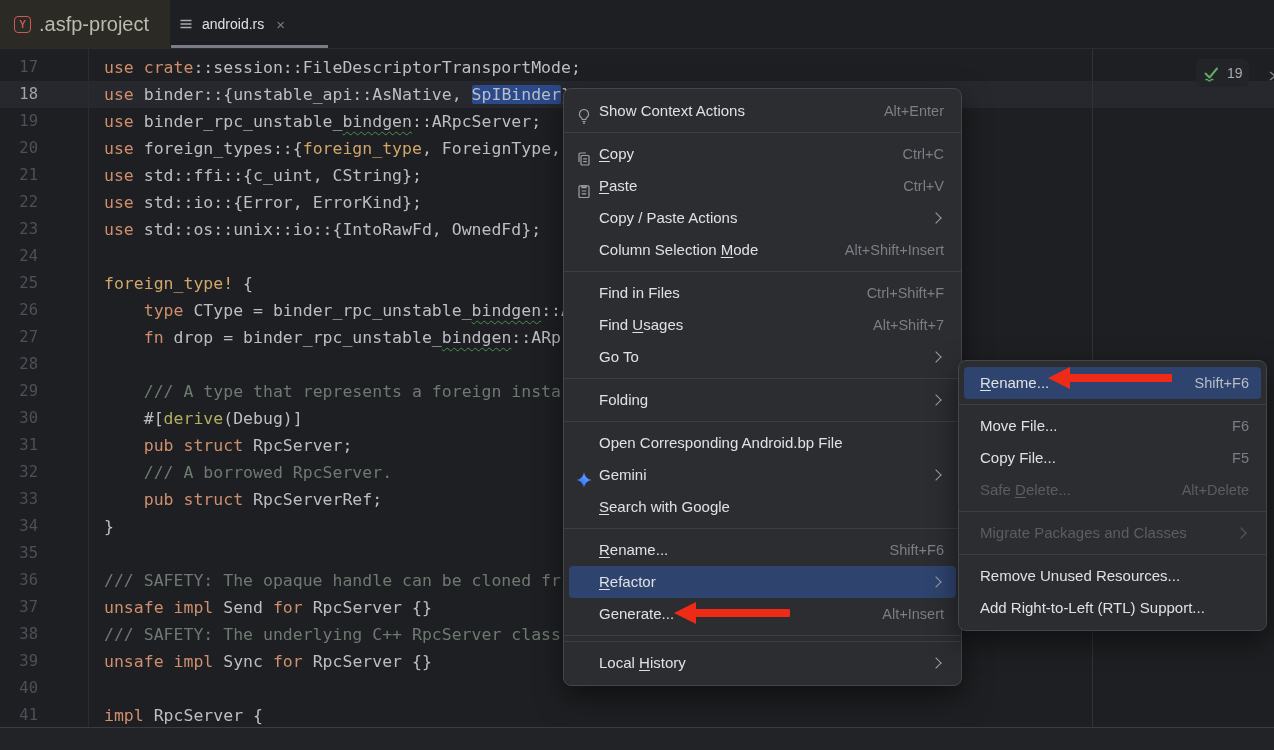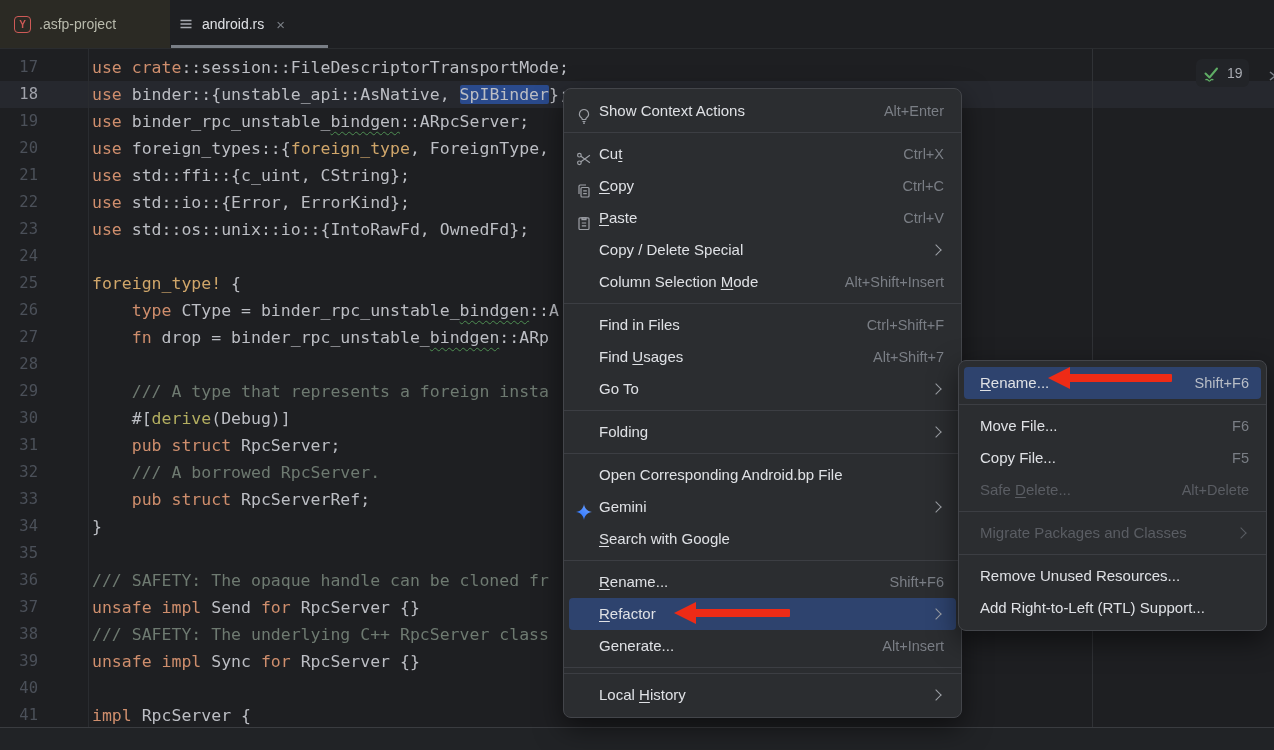--- a/index.html
+++ b/index.html
@@ -11,39 +11,39 @@
     --check-green:#5fad65; --gutter:#4b5059; --gutter-cur:#a1a3ab;
     --icon-gray:#9da0a6;
   }
   html,body{margin:0;padding:0;width:1274px;height:750px;overflow:hidden;
     background:var(--editor-bg);font-family:"Liberation Sans",sans-serif;}
   
   .tabbar{position:absolute;left:0;top:0;width:1274px;height:48px;
     background:var(--editor-bg);border-bottom:1px solid #2a2c2f;z-index:4;}
   .tab{position:absolute;top:0;height:48px;display:flex;align-items:center;gap:8px;}
   .tab1{left:0;width:170px;background:#2b2a24;padding-left:14px;box-sizing:border-box;}
-  .tab1 .tlabel{color:#b9bbad;font-size:14px;}
+  .tab1 .tlabel{color:#b9bbad;font-size:20px;}
   .tab2{left:170px;width:159px;padding-left:8px;box-sizing:border-box;}
   .tab2 .tlabel{color:#dfe1e5;font-size:14px;}
   .yicon{width:15px;height:15px;border:1.5px solid #ce5a57;border-radius:4px;
     color:#ce5a57;font-size:10px;font-weight:bold;display:flex;
     align-items:center;justify-content:center;}
   .closex{color:#7a7e85;font-size:15px;margin-left:4px;line-height:1;}
   .tab-underline{position:absolute;left:171px;top:45px;width:157px;height:3px;
     background:#797e86;z-index:5;}
   
   .caret-row{position:absolute;left:0;top:81px;width:1274px;height:27px;
     background:var(--caret-row);z-index:0;}
   .gutterline{position:absolute;left:88px;top:48px;width:1px;height:679px;background:#2a2c30;z-index:1;}
   .guideline{position:absolute;left:1092px;top:48px;width:1px;height:679px;background:#303236;z-index:1;}
   #gutter{position:absolute;left:0;top:54px;width:38px;z-index:2;
     font-family:"DejaVu Sans Mono",monospace;font-size:15.5px;text-align:right;}
   #gutter .gnum{height:27px;line-height:27px;color:var(--gutter);}
   #gutter .gnum.cur{color:var(--gutter-cur);}
-  #code{position:absolute;left:92px;top:54px;z-index:2;
+  #code{position:absolute;left:104px;top:54px;z-index:2;
     font-family:"DejaVu Sans Mono",monospace;font-size:16.5px;white-space:pre;}
   #code .crow{height:27px;line-height:27px;}
   .sk{color:var(--kw);} .sp{color:var(--plain);} .sd{color:var(--doc);}
   .sm{color:var(--mac);margin-top:44px;} .sa{color:var(--attr);}
   .ss{color:var(--plain);background:var(--code-sel);border-radius:2px;}
   .sq{color:var(--plain);text-decoration:underline;text-decoration-style:wavy;
     text-decoration-color:var(--squig);text-decoration-thickness:1px;text-underline-offset:4px;}
   
   .inspect{position:absolute;left:1196px;top:59px;height:28px;display:flex;
     align-items:center;gap:7px;z-index:3;background:#222428;border-radius:6px;padding:0 6px;}
@@ -157,45 +157,36 @@
       <span class="micon"><svg width="16" height="16" viewBox="0 0 16 16" fill="none" stroke="#9da0a6" stroke-width="1.2">
           <path d="M8 1.5a4.5 4.5 0 0 1 2.6 8.2c-.5.4-.85 1-.85 1.6v.2h-3.5v-.2c0-.6-.35-1.2-.85-1.6A4.5 4.5 0 0 1 8 1.5z"></path>
           <path d="M6.5 13.5h3M7 15.2h2"></path>
         </svg></span>
       <span class="slabel">Show Context Actions</span>
       <span class="sc">Alt+Enter</span>
     </div>
     <div class="msep"></div>
     <div class="mi">
       <span class="micon"><svg width="16" height="16" viewBox="0 0 16 16" fill="none" stroke="#9da0a6" stroke-width="1.2">
-          <circle cx="3.4" cy="4.2" r="1.8"></circle>
-          <circle cx="3.4" cy="11.8" r="1.8"></circle>
-          <path d="M4.9 5.3l9 6.4M4.9 10.7l9-6.4"></path>
-        </svg></span>
-      <span class="slabel">Cu<u>t</u></span>
-      <span class="sc">Ctrl+X</span>
-    </div>
-    <div class="mi">
-      <span class="micon"><svg width="16" height="16" viewBox="0 0 16 16" fill="none" stroke="#9da0a6" stroke-width="1.2">
           <rect x="5" y="4.5" width="8" height="9.5" rx="1"></rect>
           <path d="M3 11V3.2A1.2 1.2 0 0 1 4.2 2H10M7.2 7.8h3.6M7.2 10.6h3.6"></path>
         </svg></span>
       <span class="slabel"><u>C</u>opy</span>
       <span class="sc">Ctrl+C</span>
     </div>
     <div class="mi">
       <span class="micon"><svg width="16" height="16" viewBox="0 0 16 16" fill="none" stroke="#9da0a6" stroke-width="1.2">
           <rect x="3" y="2.8" width="10" height="11.7" rx="1"></rect>
           <path d="M6 2.8h4v1.8H6zM5.8 8h4.4M5.8 10.8h4.4"></path>
         </svg></span>
       <span class="slabel"><u>P</u>aste</span>
       <span class="sc">Ctrl+V</span>
     </div>
     <div class="mi">
-      <span class="slabel">Copy / Delete Special</span>
+      <span class="slabel">Copy / Paste Actions</span>
       <span class="chev"></span>
     </div>
     <div class="mi">
       <span class="slabel">Column Selection <u>M</u>ode</span>
       <span class="sc">Alt+Shift+Insert</span>
     </div>
     <div class="msep"></div>
     <div class="mi">
       <span class="slabel">Find in Files</span>
       <span class="sc">Ctrl+Shift+F</span>

